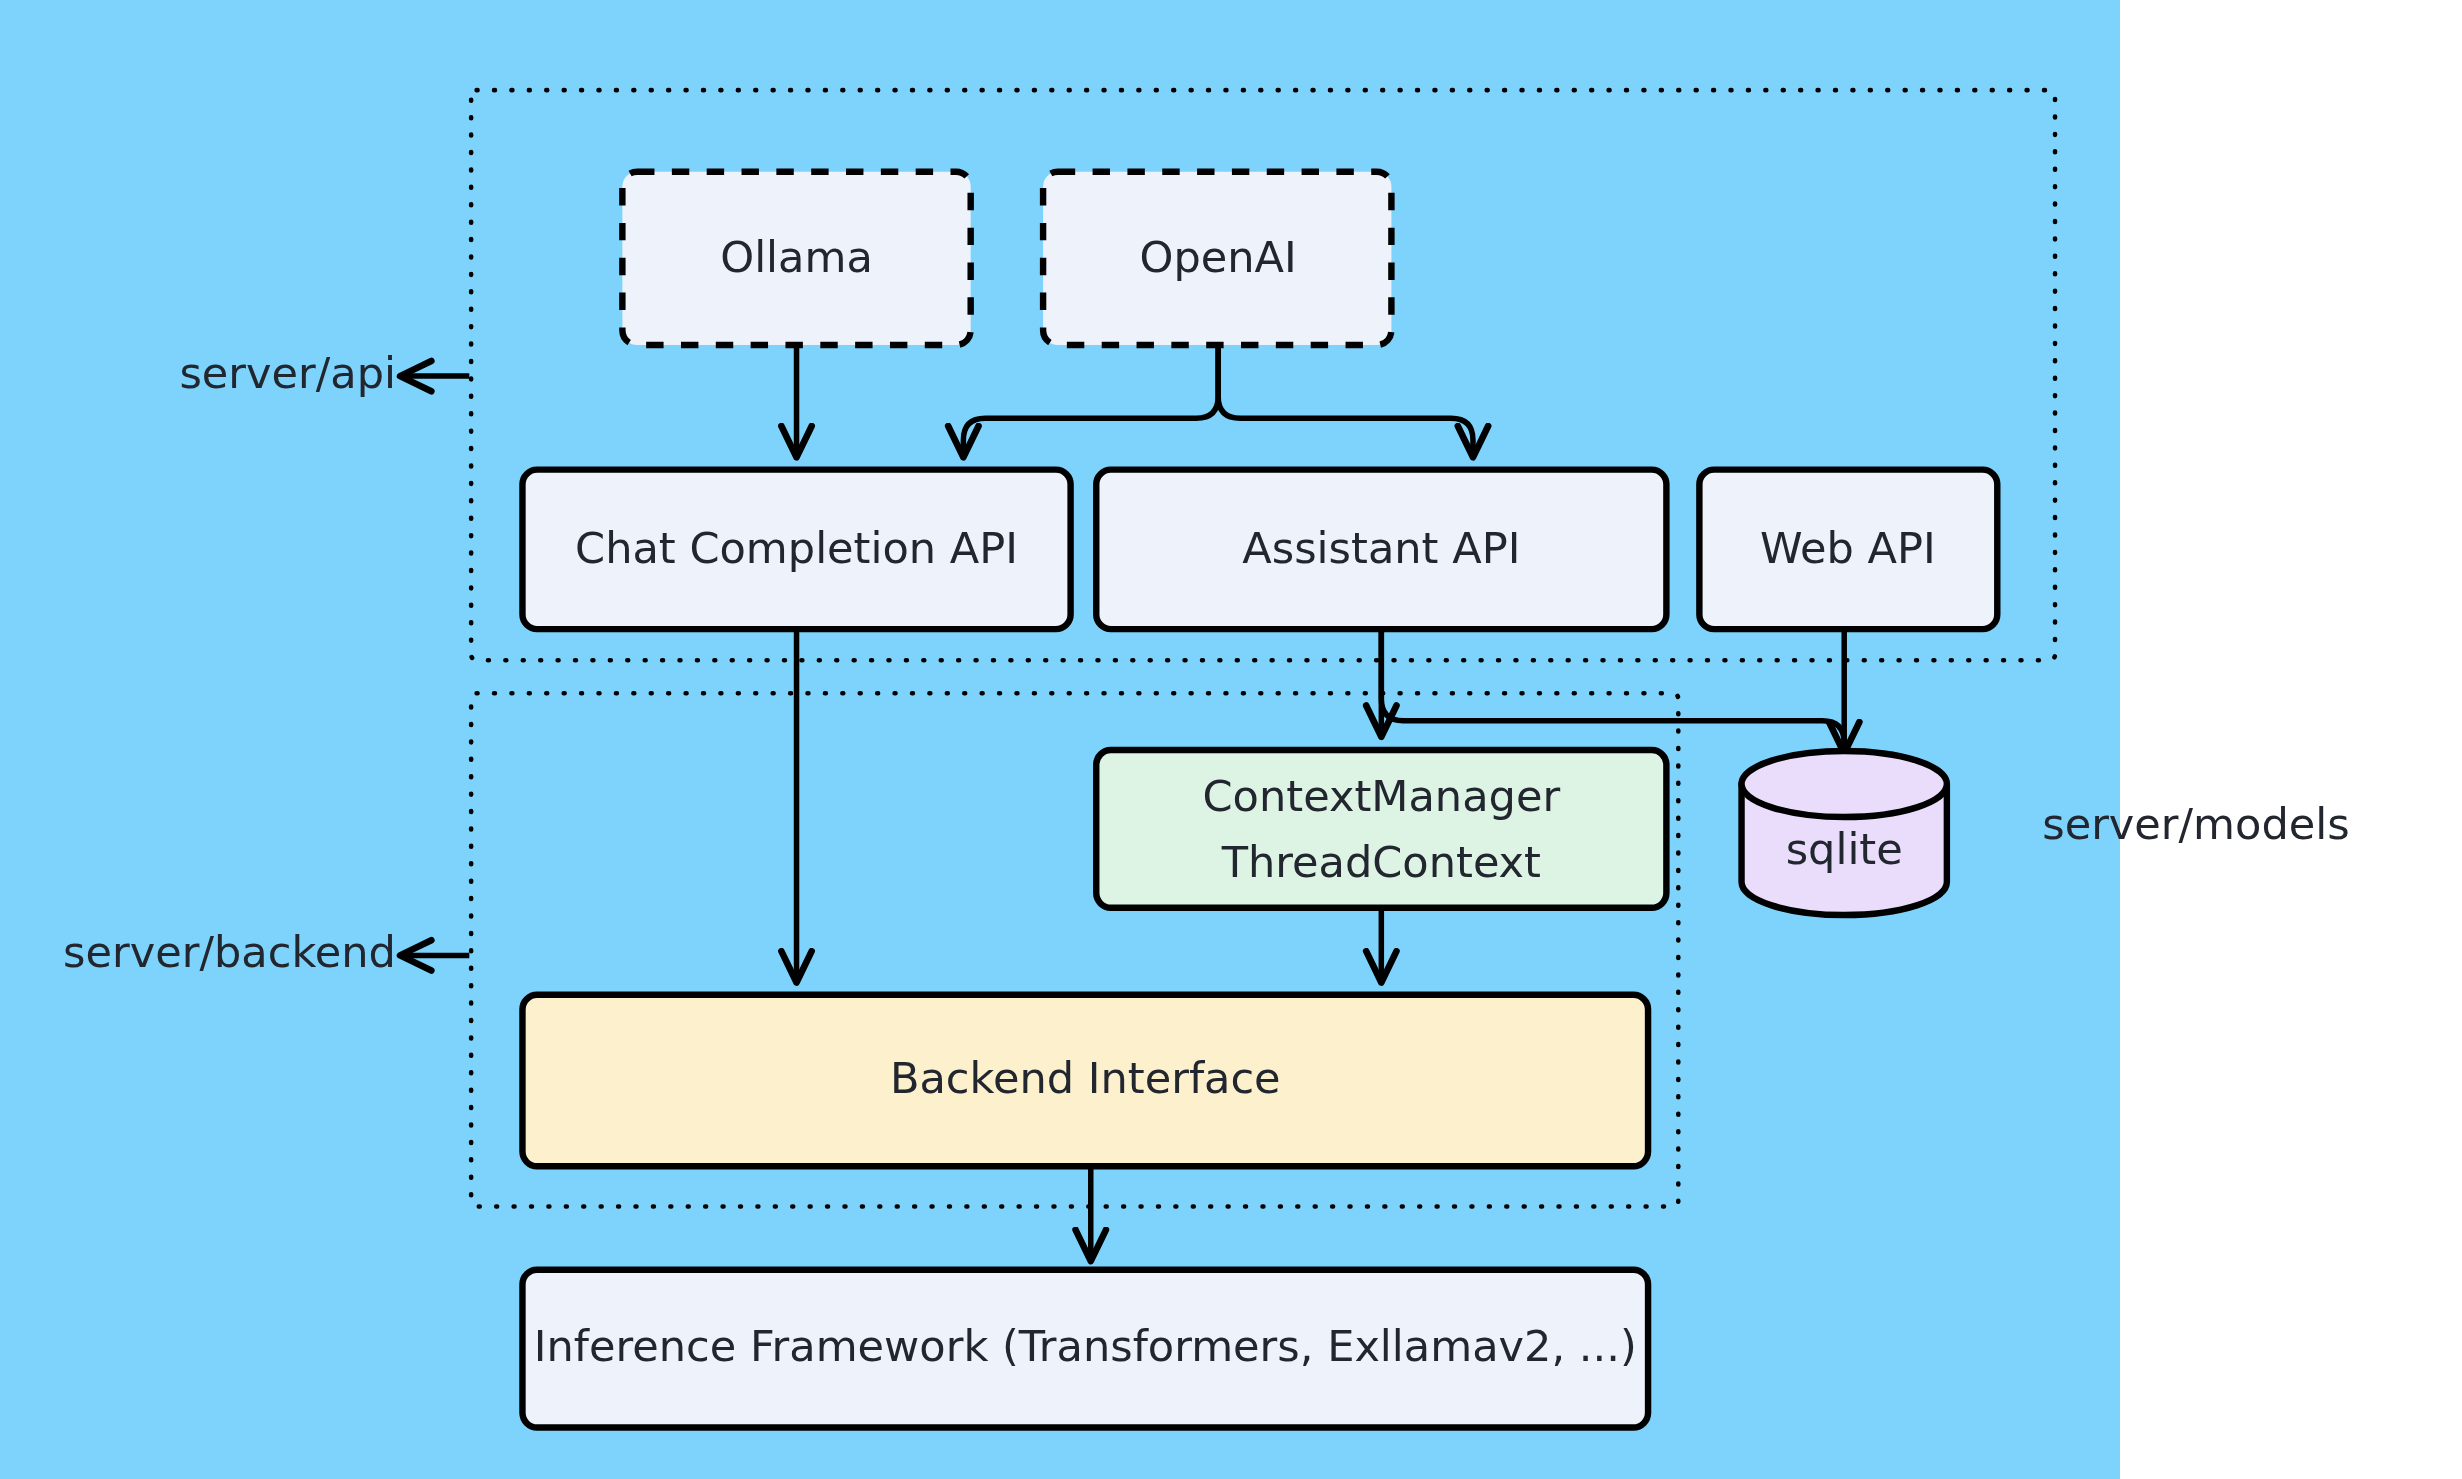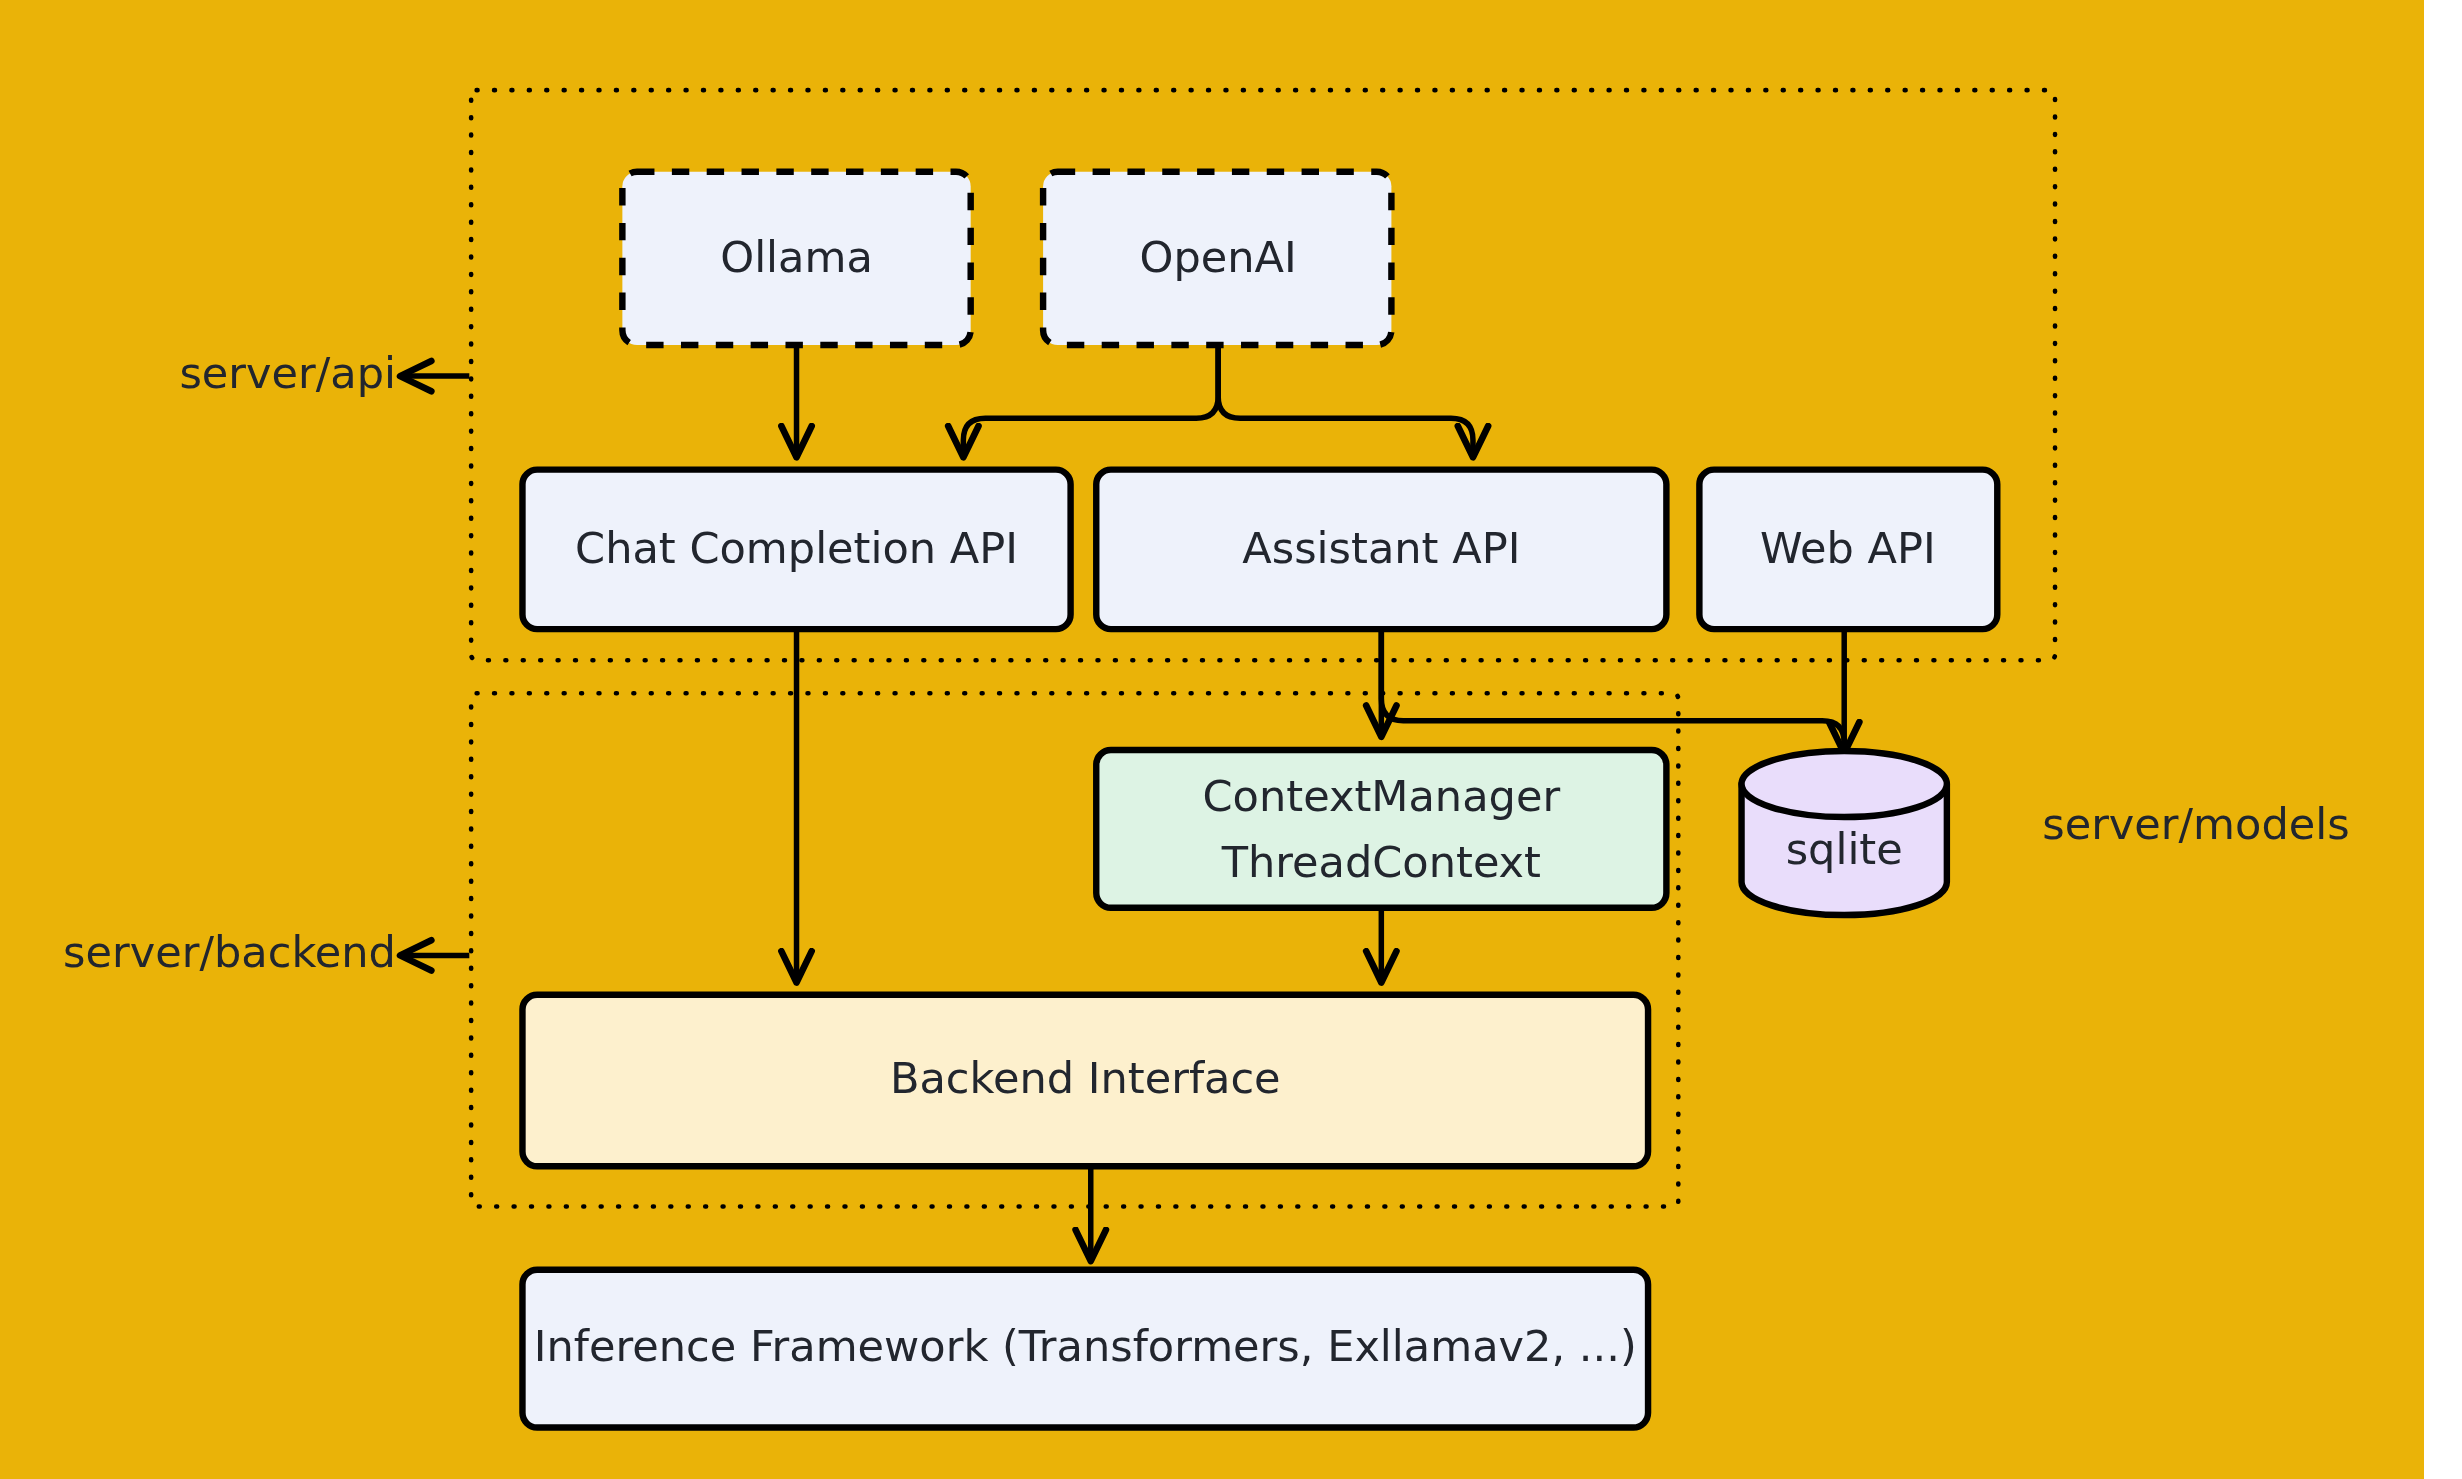--- a/index.html
+++ b/index.html
@@ -8,23 +8,23 @@
     background: #ffffff;
   }
   body {
     width: 2462px;
     height: 1480px;
     font-family: "DejaVu Sans", sans-serif;
     overflow: hidden;
   }
   #diagram-root {
     position: relative;
-    width: 2424px;
+    width: 2120px;
     height: 1480px;
-    background: #eab308;
+    background: #7dd3fc;
   }
   svg#diagram-svg {
     position: absolute;
     top: 0;
     left: 0;
     width: 2462px;
     height: 1480px;
     display: block;
   }
   .node-text {

